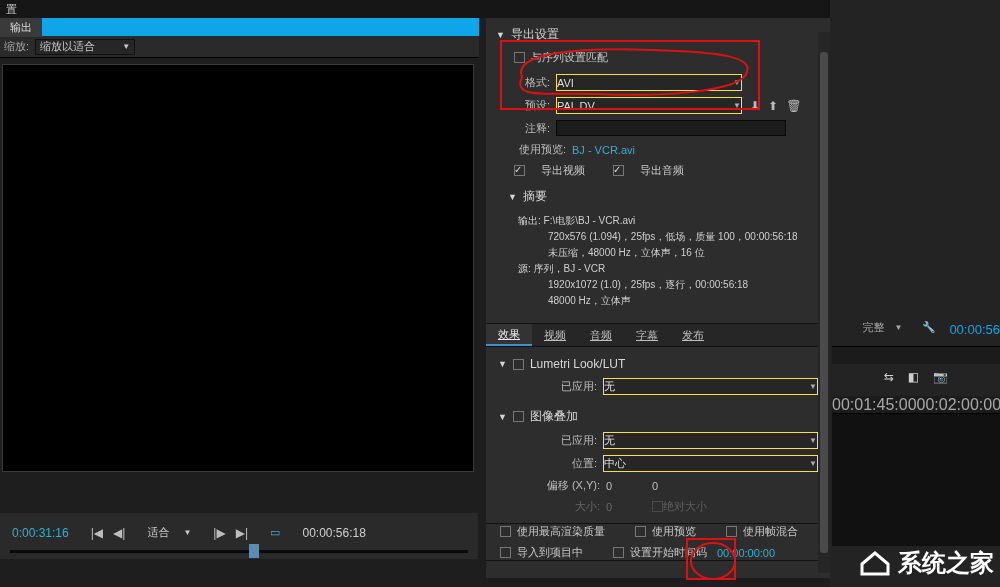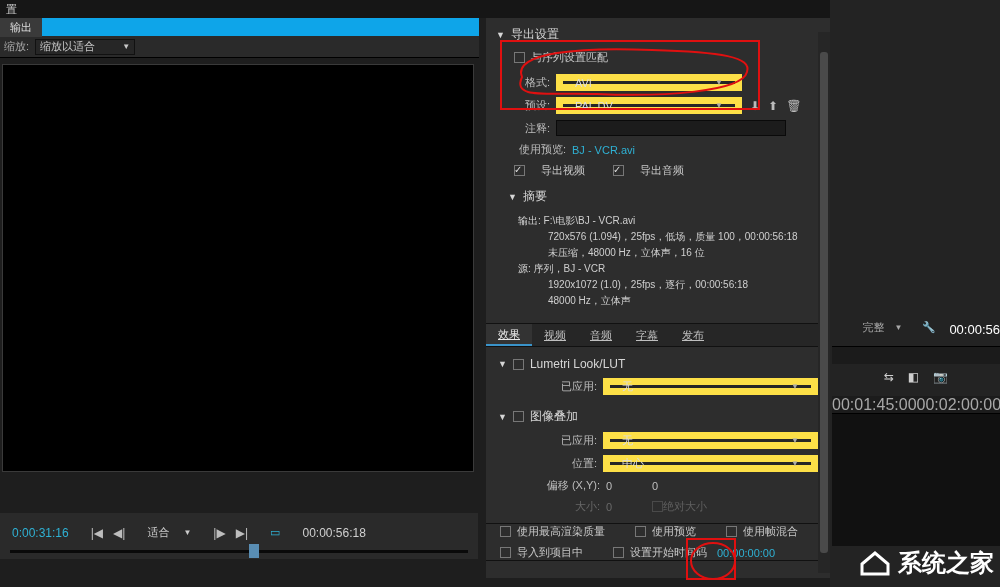--- a/index.html
+++ b/index.html
@@ -34,21 +34,21 @@
   .sec-head { display: flex; align-items: center; gap: 6px; color: #d6d6d6; font-size: 12px; padding: 4px 0; }
   .sec-head .tri { font-size: 9px; }
 
   .check-row { display: flex; align-items: center; gap: 6px; padding: 3px 0 6px 18px; color: #c8c8c8; }
   .chk { width: 11px; height: 11px; border: 1px solid #777; display: inline-block; }
   .chk.on::after { content: "✓"; font-size: 10px; color: #ddd; position: relative; top: -3px; left: -1px; }
 
   .form-row { display: flex; align-items: center; padding: 3px 0; }
   .form-lbl { width: 42px; text-align: right; color: #bcbcbc; padding-right: 6px; }
   .form-lbl.w90 { width: 90px; }
-  .combo { flex: 0 0 186px; height: 17px; background: #262626; border: 7px solid #fde047; display: flex; align-items: center; padding: 0 12px; color: #ddd; }
+  .combo { flex: 0 0 186px; height: 17px; background: #262626; border: 1px solid #fde047; display: flex; align-items: center; padding: 0 0; color: #ddd; }
   .combo .arr { margin-left: auto; font-size: 8px; color: #aaa; }
   .combo.wide { flex: 0 0 215px; }
   .txt-in { flex: 0 0 230px; height: 16px; background: #1c1c1c; border: 1px solid #0a0a0a; }
   .ico-row { display: flex; gap: 8px; margin-left: 8px; color: #bbb; font-size: 12px; }
   .ico { cursor: pointer; }
 
   .out-name { color: #2fb1d4; cursor: pointer; }
 
   .summary { padding: 4px 0 8px 22px; line-height: 1.6; font-size: 10px; color: #cfcfcf; }
   .summary .lbl { color: #d6d6d6; }
@@ -62,21 +62,21 @@
 
   .render-opts { border-top: 1px solid #111; padding: 0 14px; display: flex; flex-wrap: wrap; gap: 6px 30px; }
   .render-opts .check-row { padding: 0; }
   .tc-small { color: #2fb1d4; margin-left: 4px; }
 
   .bottom-btns { border-top: 1px solid #111; height: 34px; display: flex; align-items: center; gap: 10px; padding: 0 14px; }
 
   
   .bg-right { position: absolute; left: 830px; top: 0; width: 200px; height: 587px; background: #232323; }
   .fit-combo { position: absolute; right: 64px; top: 320px; display: flex; align-items: center; gap: 10px; }
-  .bg-time { position: absolute; right: 0; top: 322px; color: #ffffff; font-size: 13px; }
+  .bg-time { position: absolute; right: 0; top: 322px; color: #0ea5e9; font-size: 13px; }
 
   .ruler { position: absolute; right: 0; top: 346px; width: 168px; height: 18px; background: #1b1b1b; border-top: 1px solid #000; }
 
   .ico-bar { position: absolute; right: 52px; top: 370px; display: flex; gap: 14px; color: #cfcfcf; font-size: 12px; }
   .timeline-area { position: absolute; right: 0; top: 396px; width: 168px; height: 150px; background: #111; }
   .timeline-ruler { height: 18px; background: #1c1c1c; display: flex; align-items: center; justify-content: space-around; color: #a8a8a8; font-size: 16px; border-bottom: 1px solid #000; }
 
   
   .watermark { position: absolute; right: 6px; bottom: 8px; color: #fff; font-size: 24px; font-weight: bold; display: flex; align-items: center; gap: 6px; }
   .wm-icon { width: 34px; height: 26px; position: relative; }

